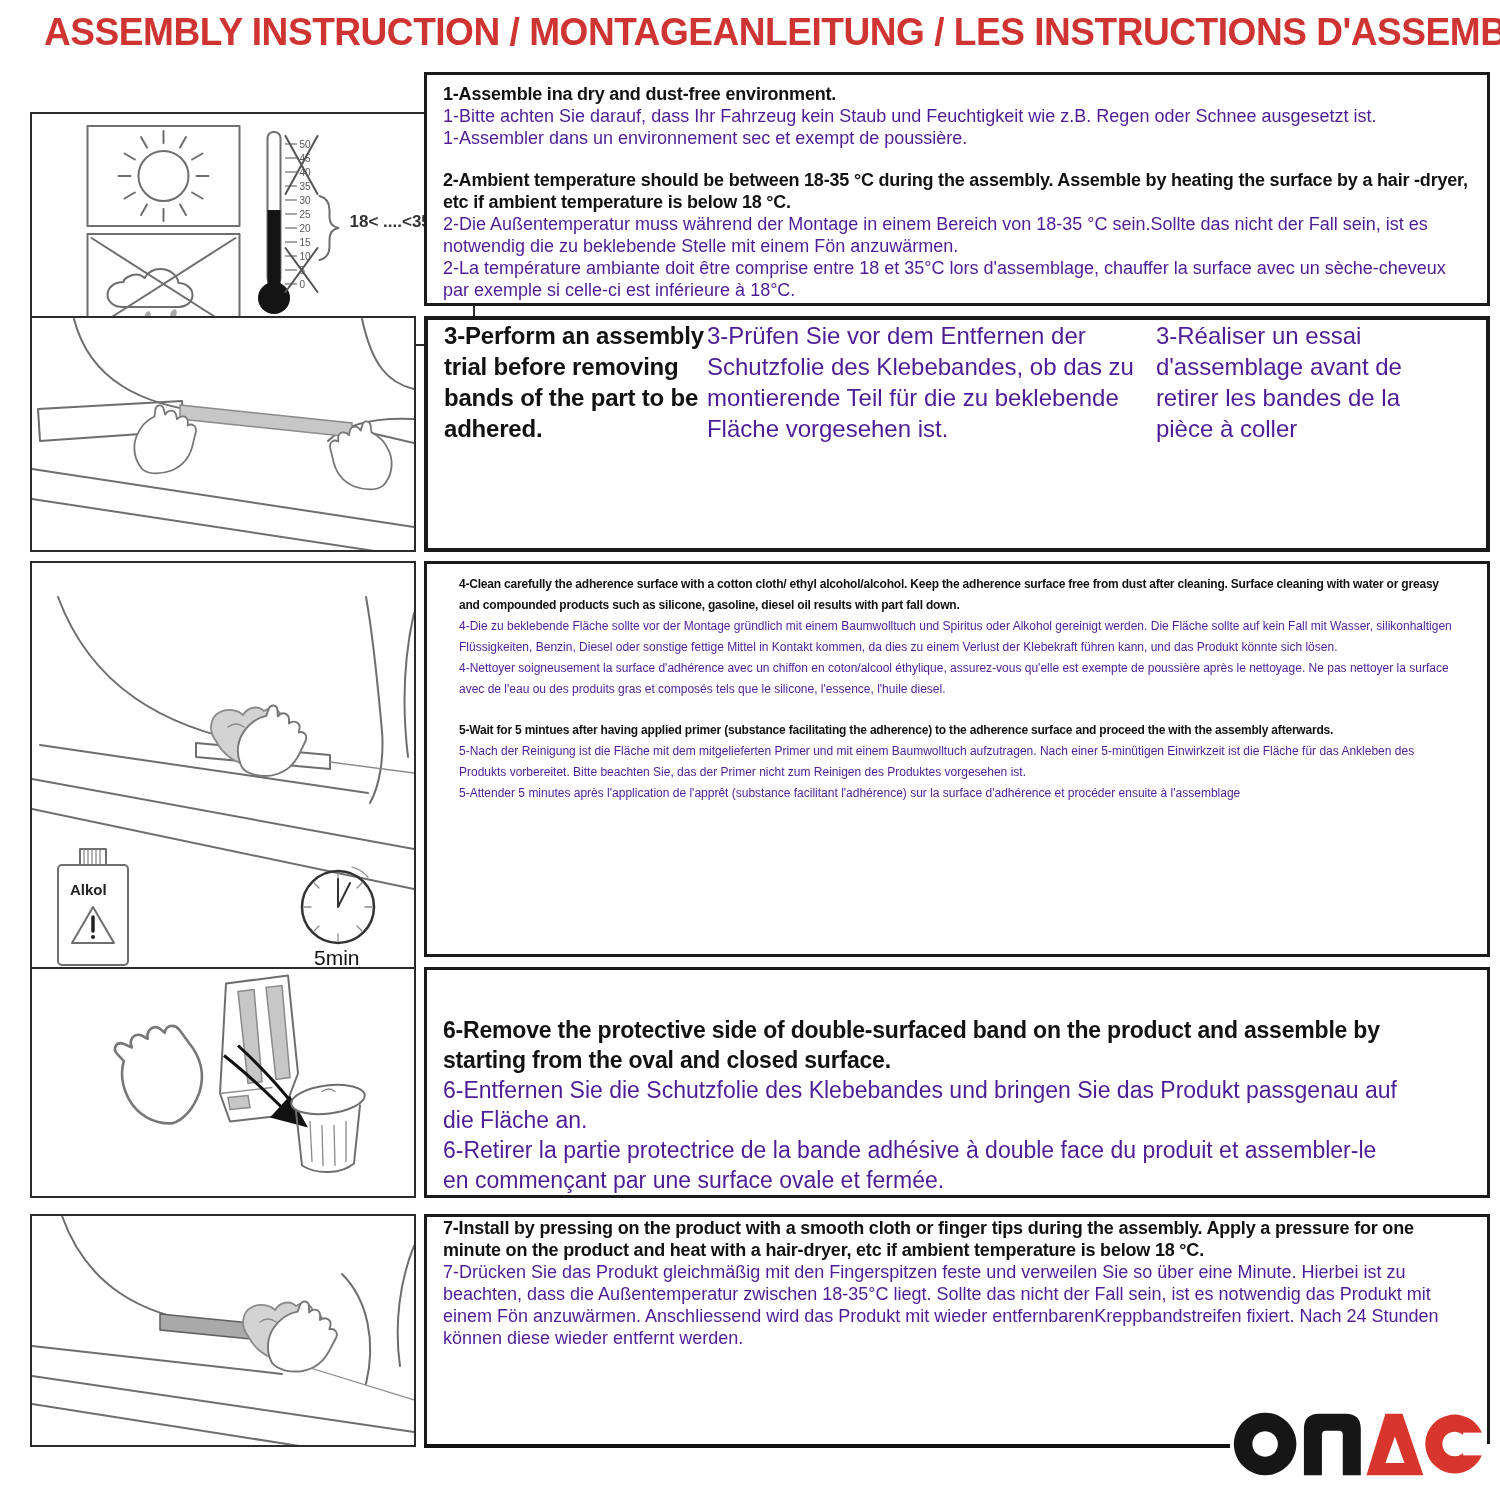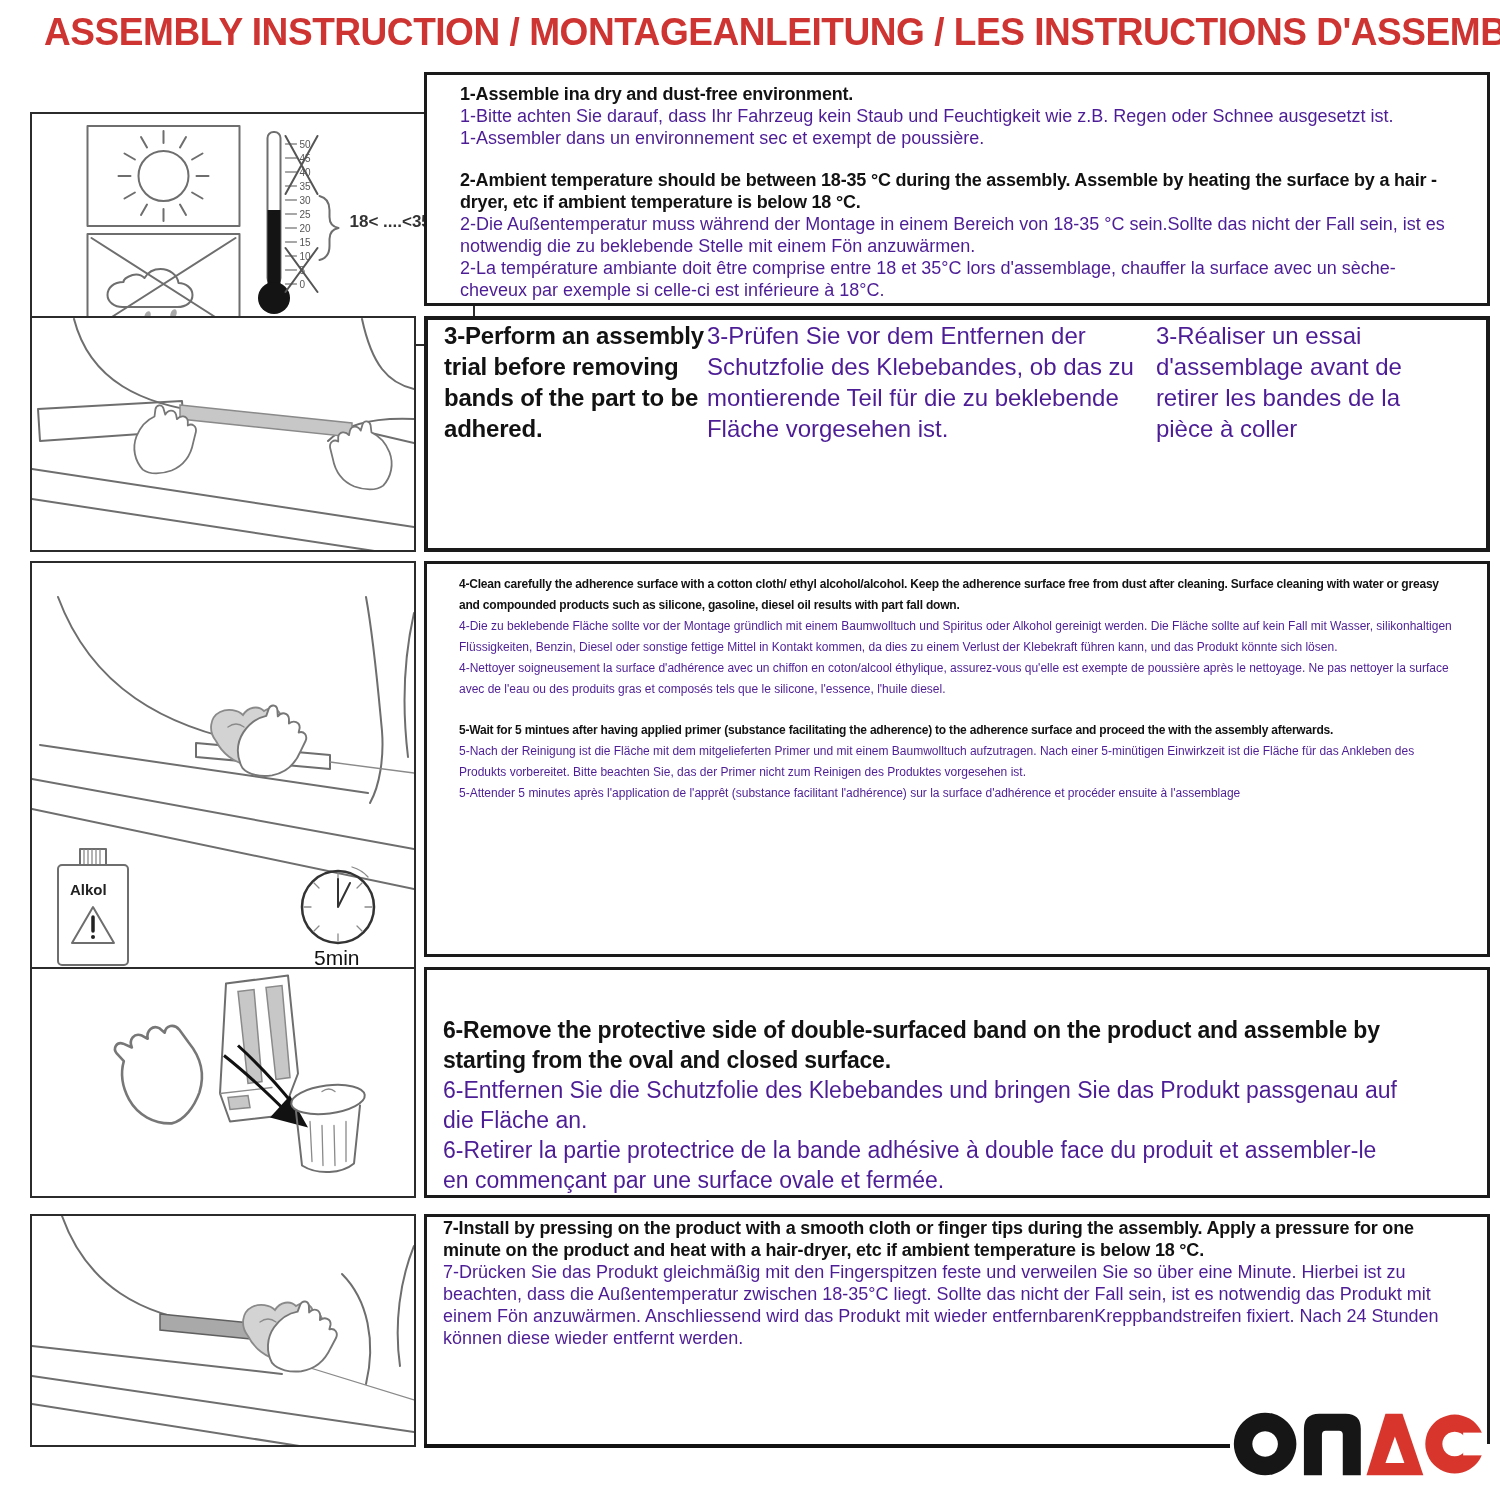--- a/index.html
+++ b/index.html
@@ -14,21 +14,21 @@
   .r1i{left:30px;top:72px;width:445px;height:234px;margin-top:40px;}
   .r1t{left:424px;top:72px;width:1066px;height:234px;}
   .r2i{left:30px;top:316px;width:386px;height:236px;}
   .r2t{left:424px;top:316px;width:1066px;height:236px;border-width:4px;}
   .r3i{left:30px;top:561px;width:386px;height:460px;}
   .r3t{left:424px;top:561px;width:1066px;height:396px;}
   .r4i{left:30px;top:967px;width:386px;height:231px;}
   .r4t{left:424px;top:967px;width:1066px;height:231px;}
   .r5i{left:30px;top:1214px;width:386px;height:233px;}
   .r5t{left:424px;top:1214px;width:1066px;height:230px;border-bottom:none;}
-  .txt-r1{padding:8px 33px;font-size:18px;line-height:22px;}
+  .txt-r1{padding:8px 16px;font-size:18px;line-height:22px;}
   .txt-r2{padding:0 70px 0 16px;font-size:24px;line-height:31px;display:flex;flex-direction:row;justify-content:center;}
   .txt-r3{padding:10px 32px;font-size:12px;line-height:21px;}
   .txt-r4{padding:0 90px 0 16px;font-size:23px;line-height:30px;display:flex;flex-direction:column;justify-content:flex-end;}
   .txt-r5{padding:0 16px;font-size:18px;line-height:22px;}
   .para{margin:0;color:#4c1d95;}
   .para.bold{font-weight:700;color:#121212;letter-spacing:-0.2px;}
   .spacer{height:20px;}
   .rule{position:absolute;left:424px;top:1444px;width:806px;height:4px;background:#121212;}
   .logo{position:absolute;left:1230px;top:1406px;width:254px;height:76px;}
   .logo-black{fill:var(--logo-black,#161616);}

